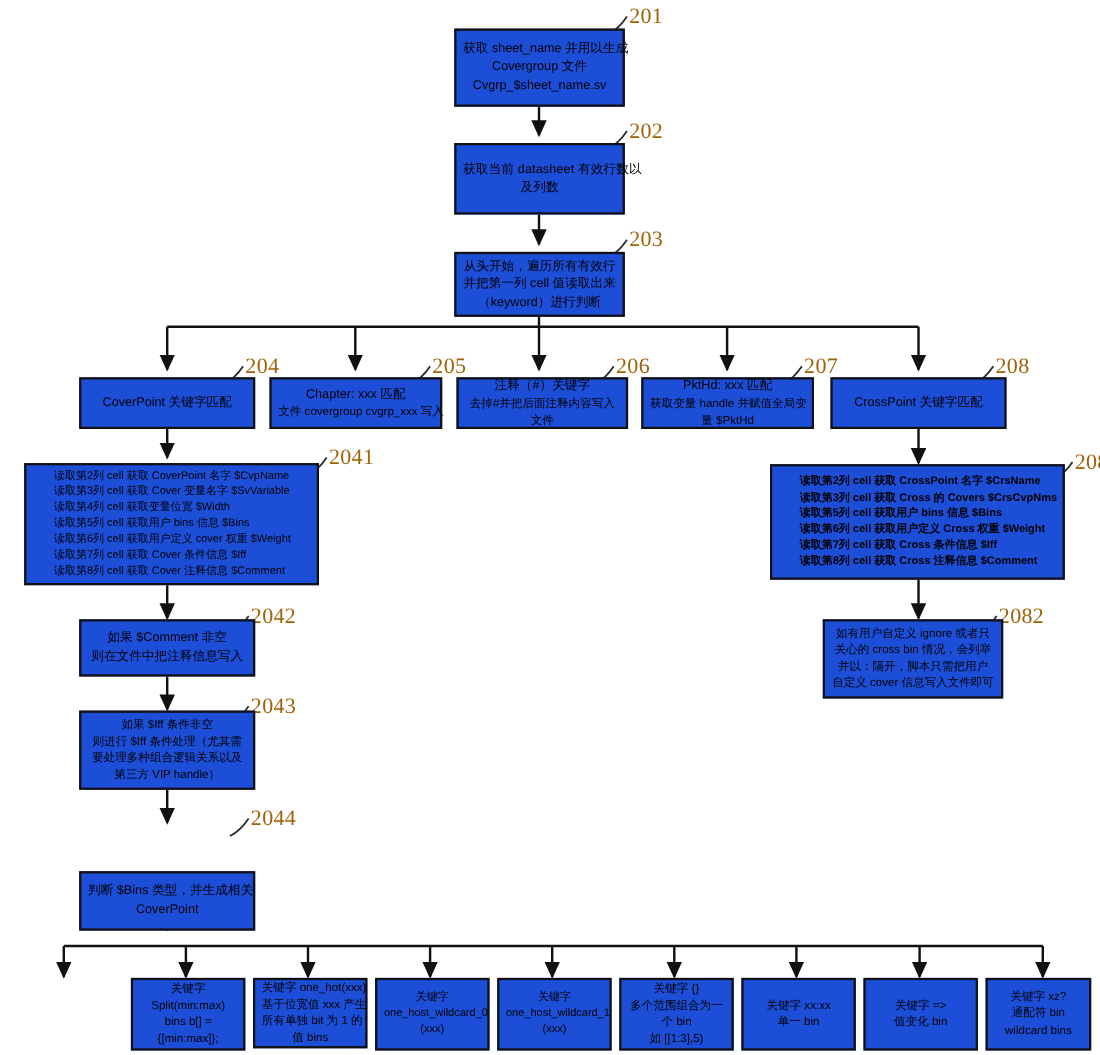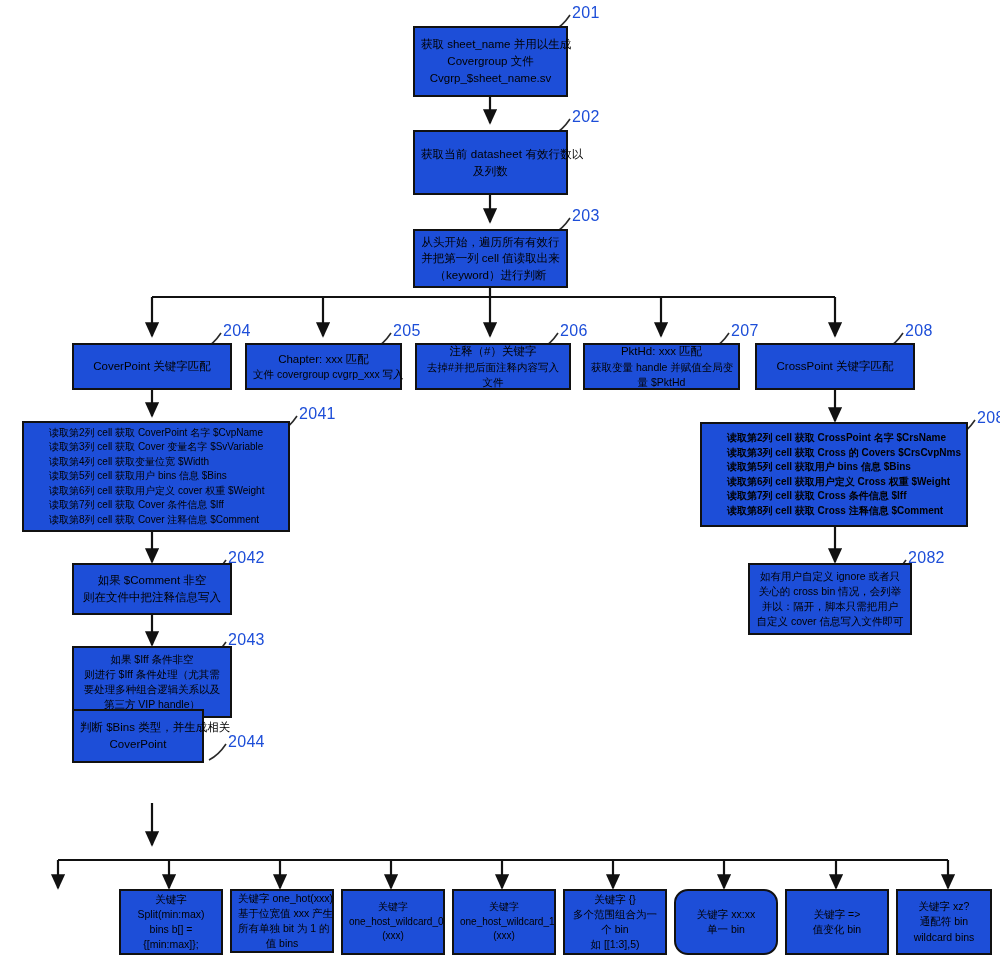--- a/index.html
+++ b/index.html
@@ -47,23 +47,23 @@
   }
   .node.left-align .lines > div {
     text-align: left;
   }
   .node.left-align {
     justify-content: flex-start;
     padding-left: 25px;
   }
   .ref {
     position: absolute;
-    font-family: Liberation Sans, sans-serif;
-    font-size: 16px;
-    color: #1d4ed8;
+    font-family: Liberation Serif, serif;
+    font-size: 20px;
+    color: #a16207;
     letter-spacing: 0.3px;
     white-space: nowrap;
   }
   .node-202 { letter-spacing: 0.1px; }
   .tiny { font-size: 10.5px; }
   .tinier { font-size: 10px; }
 </style>
 </head>
 <body>
 
@@ -226,21 +226,21 @@
 
   <div class="node" style="left:72px; top:646px; width:160px; height:72px;">
     <div class="lines tiny">
       <div>如果 $Iff 条件非空</div>
       <div>则进行 $Iff 条件处理（尤其需</div>
       <div>要处理多种组合逻辑关系以及</div>
       <div>第三方 VIP handle）</div>
     </div>
   </div>
 
-  <div class="node" style="left:72px; top:709px; width:132px; height:54px;">
+  <div class="node" style="left:72px; top:792px; width:160px; height:54px;">
     <div class="lines">
       <div>判断 $Bins 类型，并生成相关</div>
       <div>CoverPoint</div>
     </div>
   </div>
 
   <div class="node left-align" style="left:700px; top:422px; width:268px; height:105px;font-weight:bold;">
     <div class="lines tinier">
       <div>读取第2列 cell 获取 CrossPoint 名字 $CrsName</div>
       <div>读取第3列 cell 获取 Cross 的 Covers $CrsCvpNms</div>
@@ -297,21 +297,21 @@
 
   <div class="node" style="left:563px; top:889px; width:104px; height:66px;">
     <div class="lines tiny">
       <div>关键字 {}</div>
       <div>多个范围组合为一</div>
       <div>个 bin</div>
       <div>如 [[1:3],5)</div>
     </div>
   </div>
 
-  <div class="node" style="left:674px; top:889px; width:104px; height:66px;border-radius:14px;">
+  <div class="node" style="left:674px; top:889px; width:104px; height:66px;">
     <div class="lines tiny">
       <div>关键字 xx:xx</div>
       <div>单一 bin</div>
     </div>
   </div>
 
   <div class="node" style="left:785px; top:889px; width:104px; height:66px;">
     <div class="lines tiny">
       <div>关键字 =&gt;</div>
       <div>值变化 bin</div>

